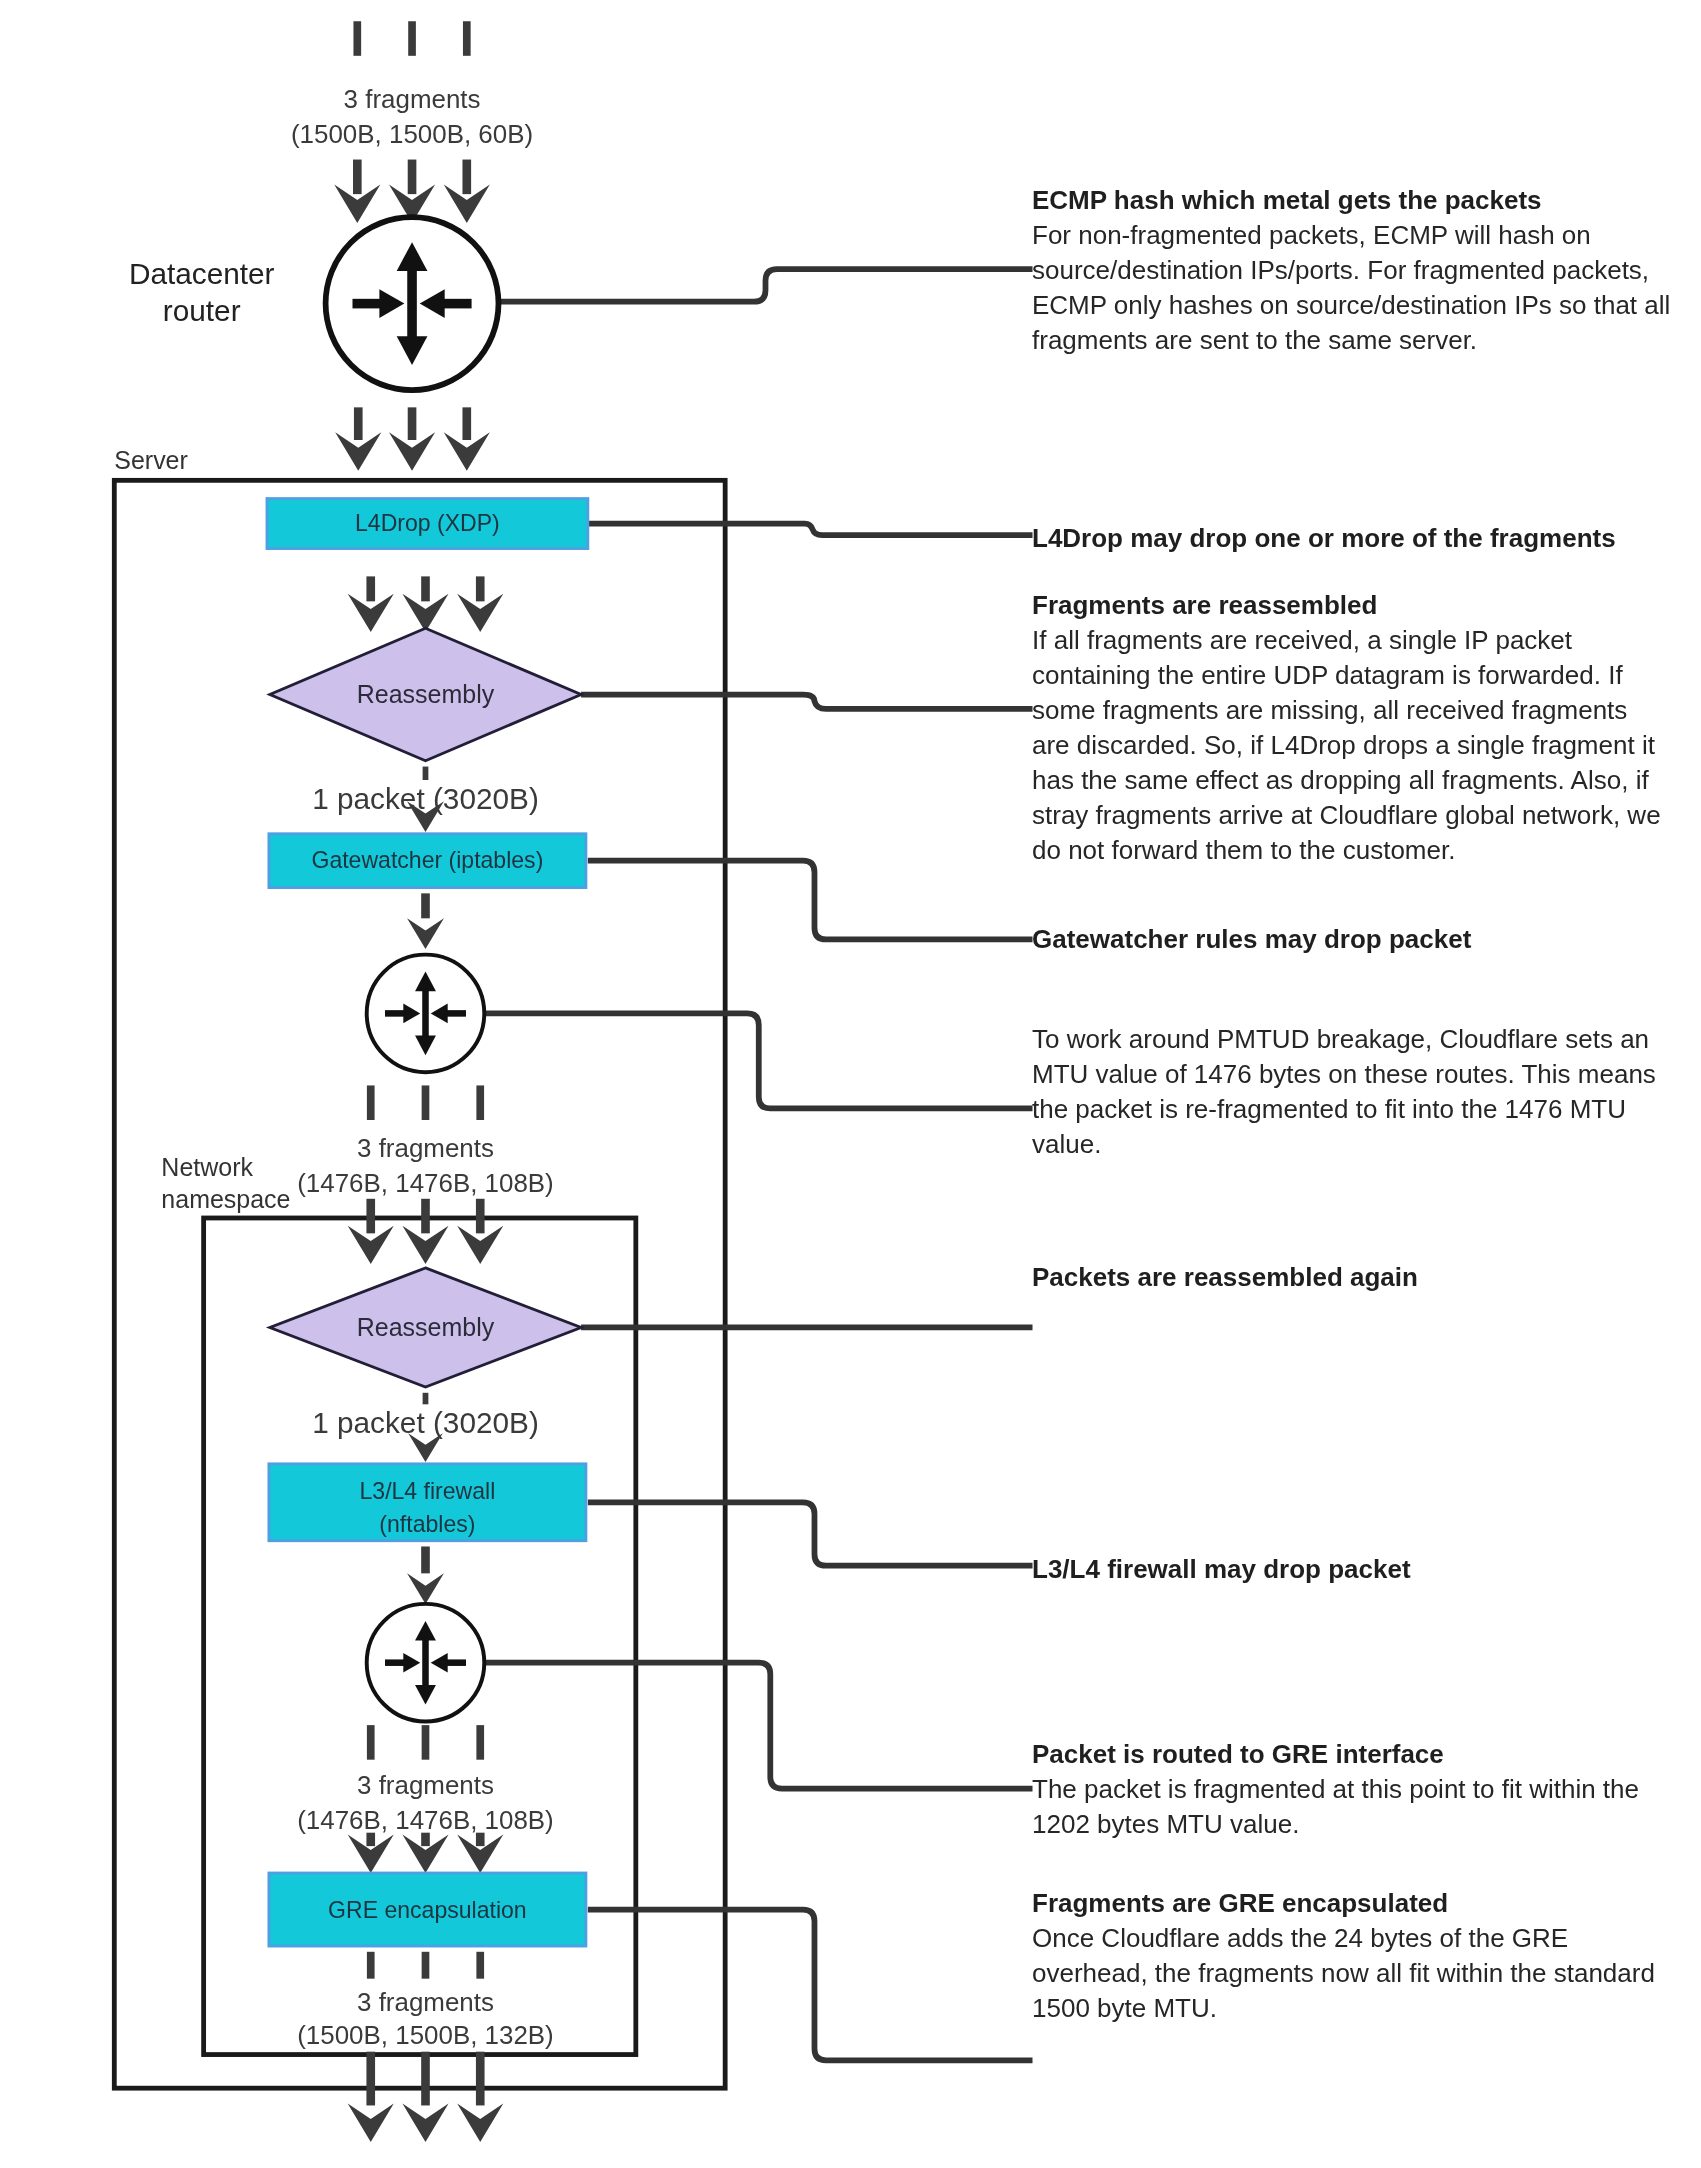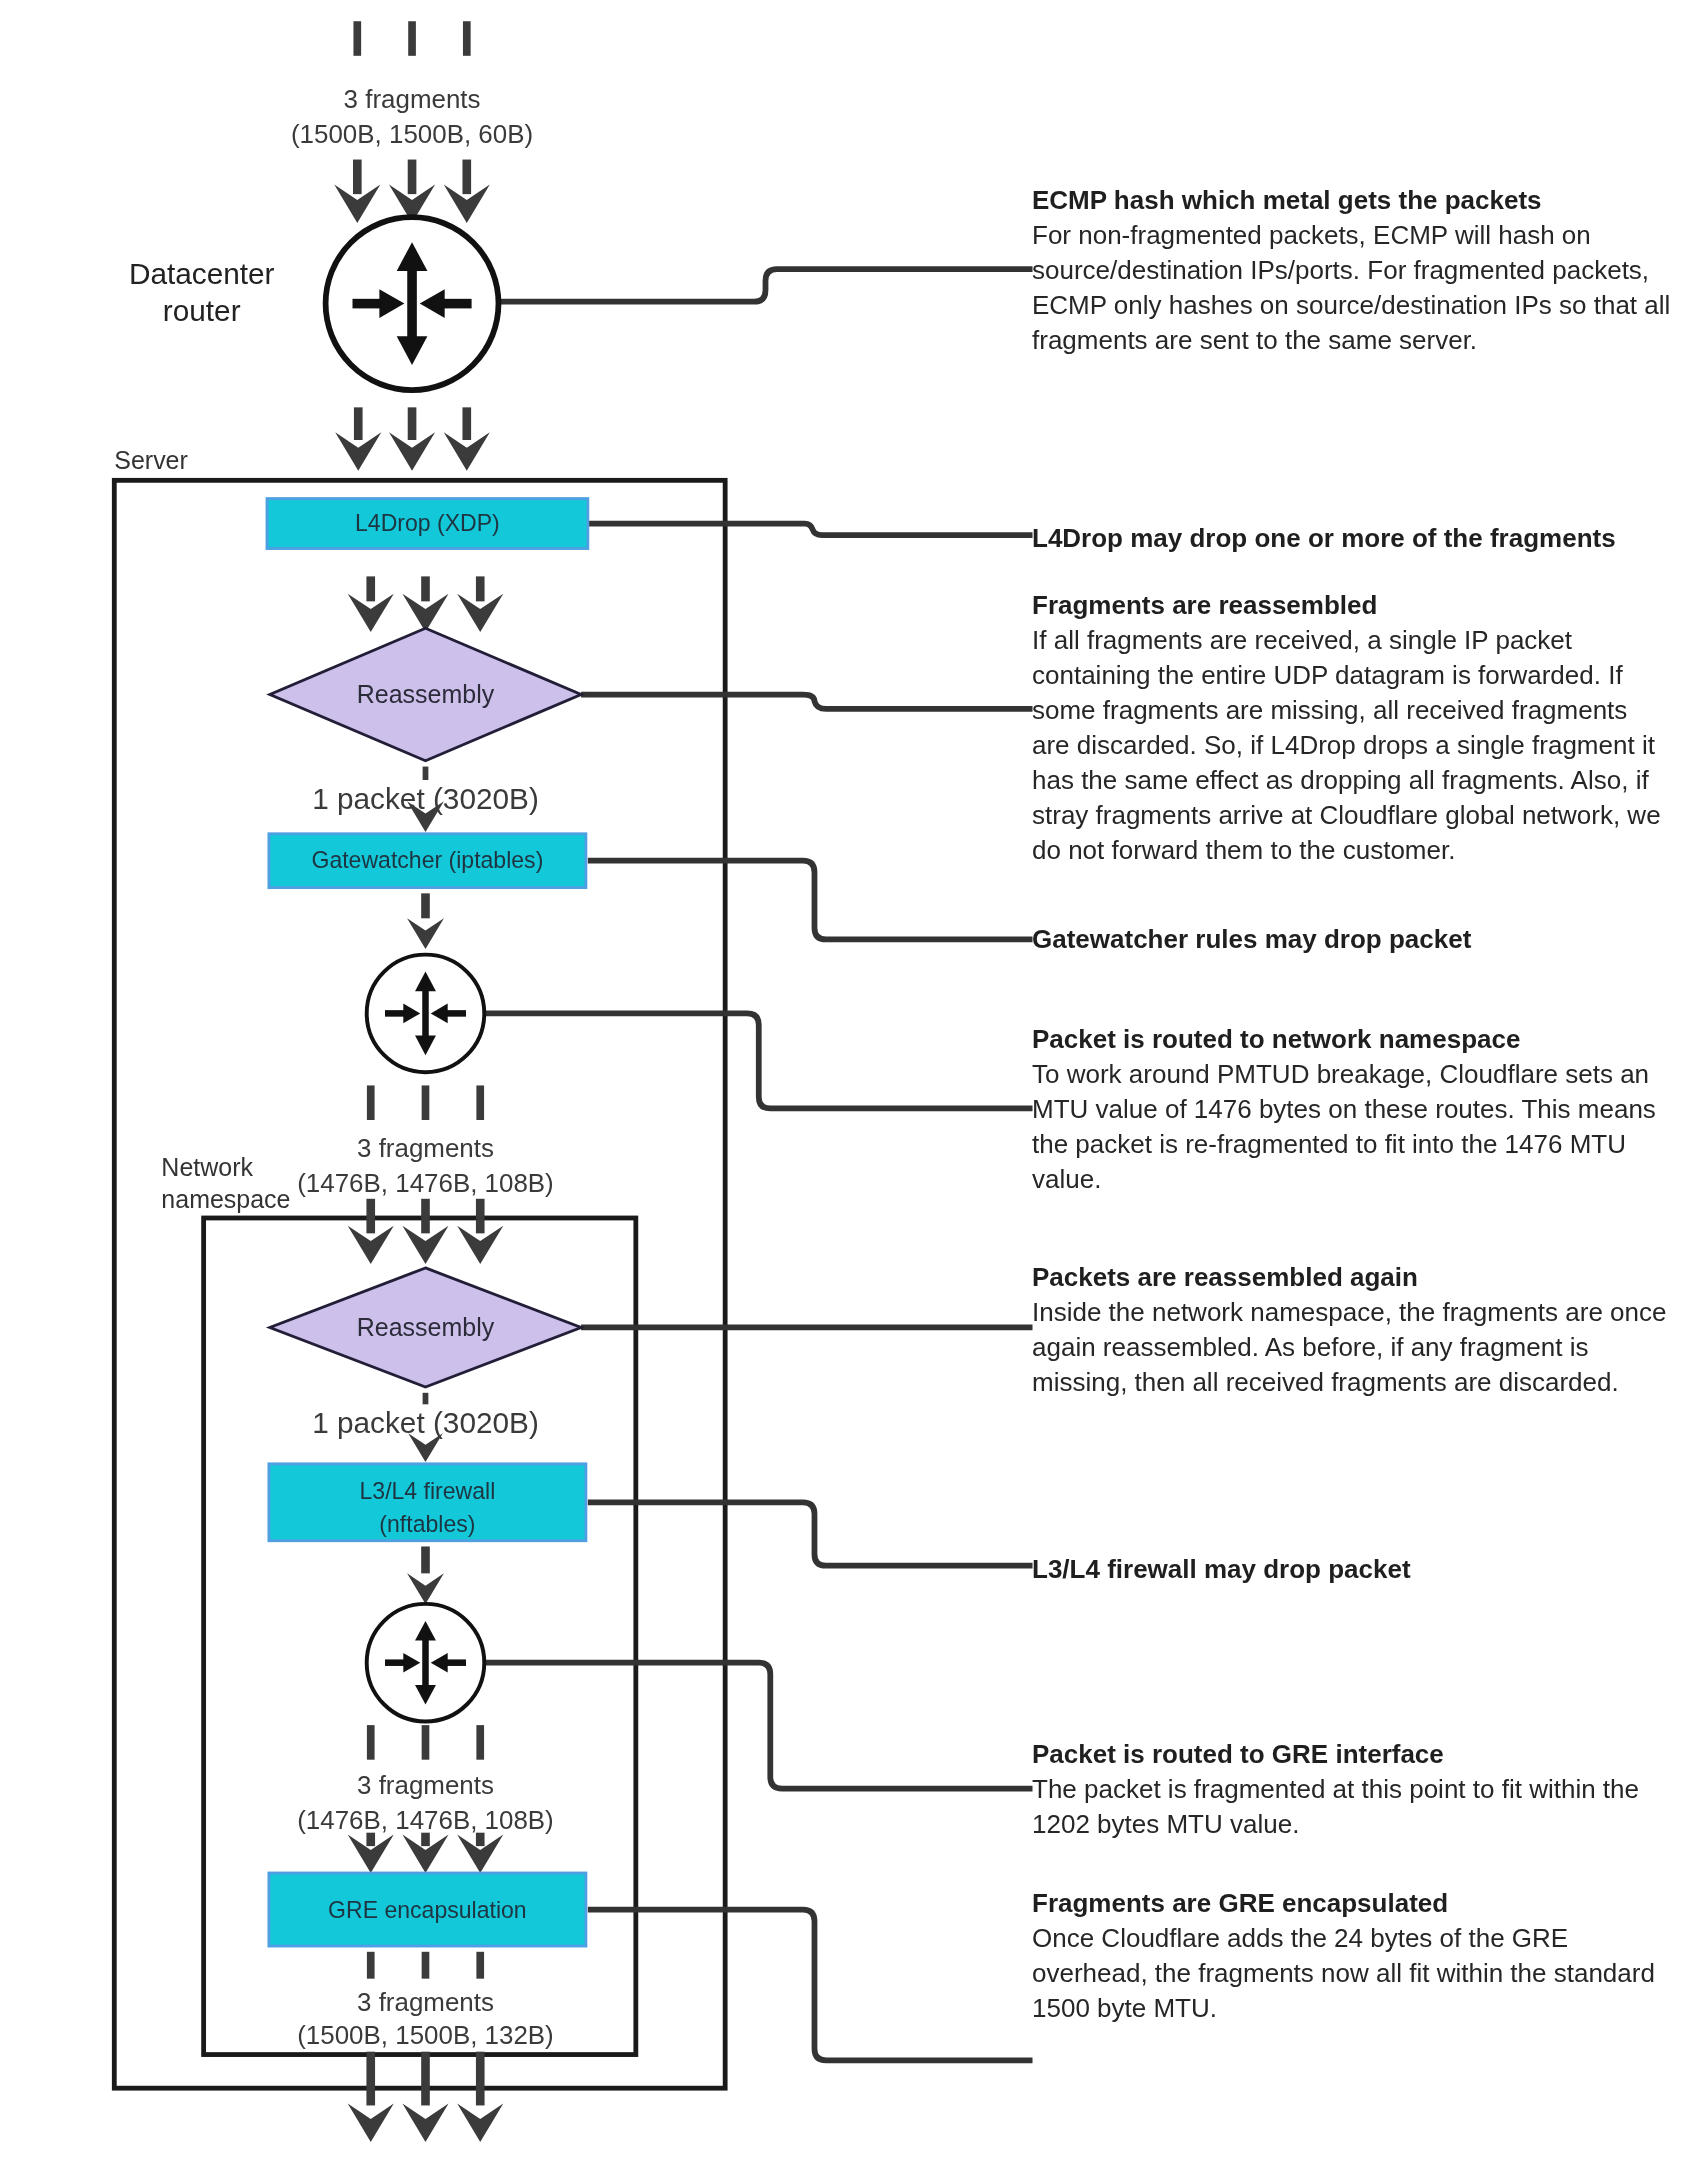--- a/index.html
+++ b/index.html
@@ -229,32 +229,28 @@
 stray fragments arrive at Cloudflare global network, we
 do not forward them to the customer.</div>
 </div>
 
 <div class="anno" style="top:922px">
   <b>Gatewatcher rules may drop packet</b>
   <div class="body"></div>
 </div>
 
 <div class="anno" style="top:1022px">
-  <b>Packet is routed to network namespace</b>
   <div class="body">To work around PMTUD breakage, Cloudflare sets an
 MTU value of 1476 bytes on these routes. This means
 the packet is re-fragmented to fit into the 1476 MTU
 value.</div>
 </div>
 
 <div class="anno" style="top:1260px">
   <b>Packets are reassembled again</b>
-  <div class="body">Inside the network namespace, the fragments are once
-again reassembled. As before, if any fragment is
-missing, then all received fragments are discarded.</div>
 </div>
 
 <div class="anno" style="top:1552px">
   <b>L3/L4 firewall may drop packet</b>
   <div class="body"></div>
 </div>
 
 <div class="anno" style="top:1737px">
   <b>Packet is routed to GRE interface</b>
   <div class="body">The packet is fragmented at this point to fit within the

